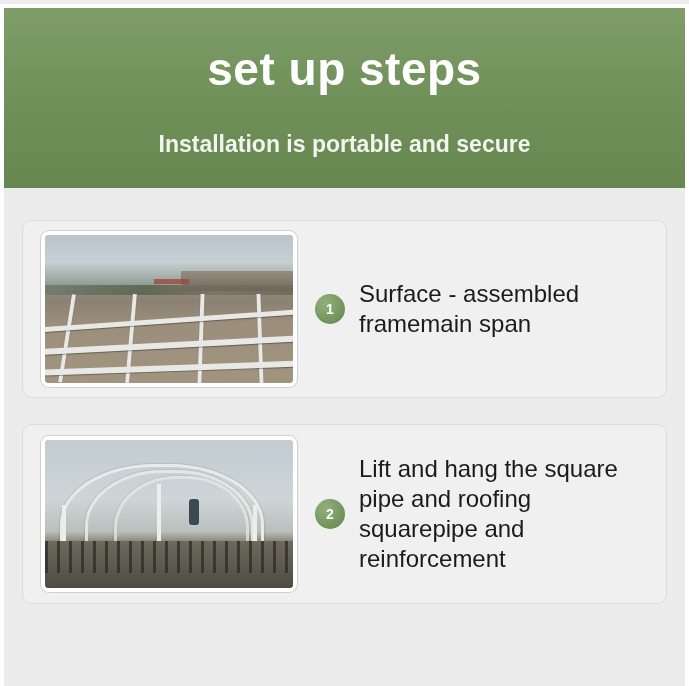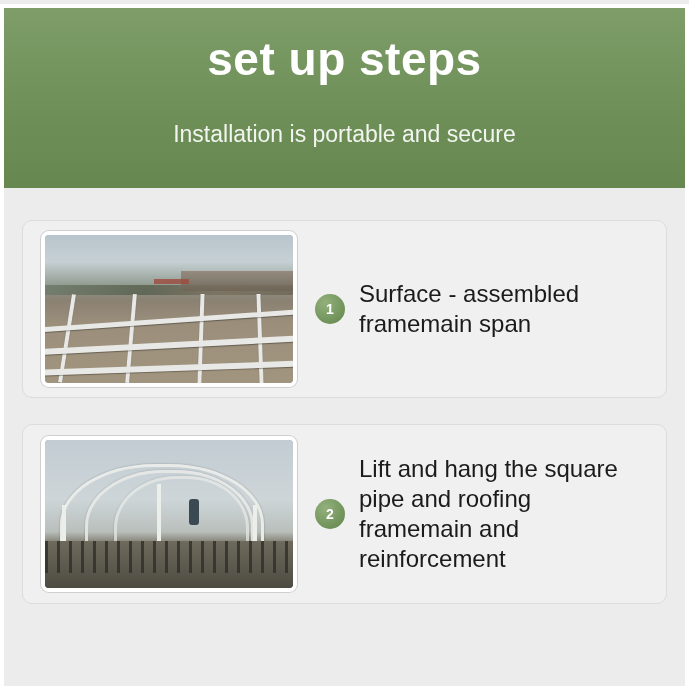--- a/index.html
+++ b/index.html
@@ -31,36 +31,36 @@
   
   .header {
     position: relative;
     margin: 4px 4px 0 4px;
     height: 184px;
     background: linear-gradient(to bottom, #7f9e6a 0%, #6f9059 55%, #66874f 100%);
     display: flex;
     flex-direction: column;
     align-items: center;
     justify-content: flex-start;
-    padding-top: 30px;
+    padding-top: 40px;
     box-sizing: border-box;
   }
   .header-title {
     color: #ffffff;
     font-size: 46px;
     font-weight: bold;
     letter-spacing: 0.5px;
     line-height: 1.1;
     margin: 0;
     text-align: center;
   }
   .header-subtitle {
     color: #f2f5ef;
     font-size: 23px;
-    font-weight: normal;
+    font-weight: bold;
     margin-top: 36px;
     text-align: center;
   }
   
   .content {
     padding: 32px 22px 10px 22px;
     box-sizing: border-box;
   }
   .step-card {
     position: relative;
@@ -220,19 +220,19 @@
           <div class="arch a3"></div>
           <div class="post p1"></div>
           <div class="post p2"></div>
           <div class="post p3"></div>
           <div class="person"></div>
           <div class="ground"></div>
           <div class="rail"></div>
         </div>
       </div>
       <div class="step-num">2</div>
-      <div class="step-text">Lift and hang the square pipe and roofing framemain and reinforcement</div>
+      <div class="step-text">Lift and hang the square pipe and roofing squarepipe and reinforcement</div>
     </div>
 
   </div>
 
   <div class="page-frame"></div>
 </div>
 
 </body></html>

